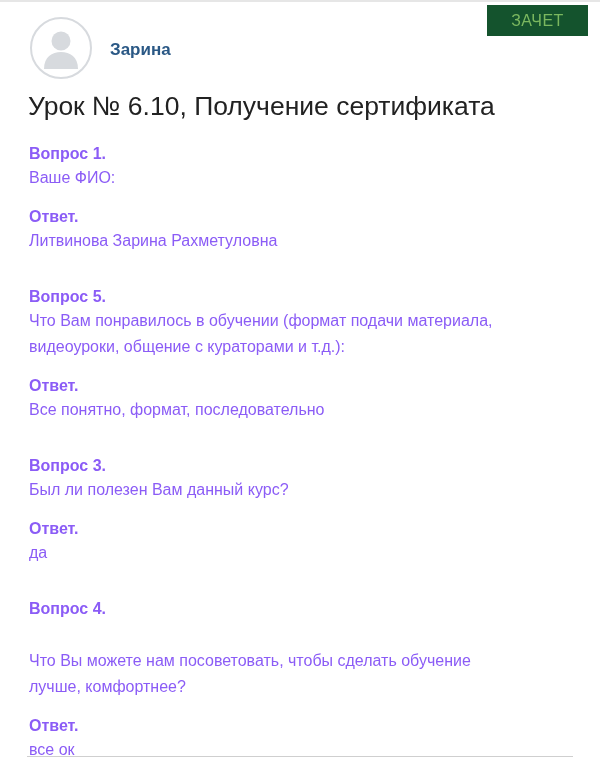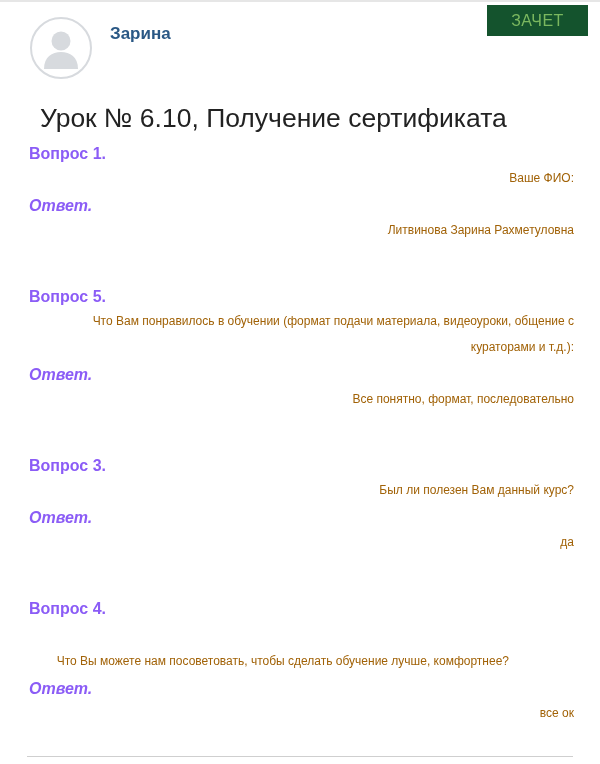--- a/index.html
+++ b/index.html
@@ -8,55 +8,55 @@
     font-family: "Liberation Sans", "DejaVu Sans", sans-serif; color: #222222;
   }
   .topline { position: absolute; left: 0; top: 0; width: 600px; height: 2px; background: #e6e6e6; }
   .avatar {
     position: absolute; left: 30px; top: 17px; width: 62px; height: 62px;
     border-radius: 50%; border: 2px solid #d7dade; box-sizing: border-box;
     background: #ffffff; overflow: hidden;
   }
   .avatar svg { display: block; }
   .username {
-    position: absolute; left: 110px; top: 24px; font-size: 17px; font-weight: bold;
+    position: absolute; left: 110px; top: 40px; font-size: 17px; font-weight: bold;
     color: #2a5885; cursor: pointer;
   }
   .badge {
     position: absolute; left: 487px; top: 5px; width: 101px; height: 31px;
     background: #14532d; color: #7bb85f; font-size: 16px; letter-spacing: 0.5px;
     display: flex; align-items: center; justify-content: center;
   }
   .title {
     position: absolute; left: 28px; top: 91px; font-size: 26.5px; color: #222222;
     white-space: nowrap; font-weight: normal;
   }
   .qa { position: absolute; left: 29px; width: 545px; }
   .q-label, .a-label { font-size: 16px; font-weight: bold; color: #8b5cf6; line-height: 22px; }
-  .q-text, .a-text { font-size: 12px; color: #a16207; line-height: 26px; text-align: right; }
-  .a-label { margin-top: 4px; font-style: italic; }
+  .q-text, .a-text { font-size: 16px; color: #8b5cf6; line-height: 26px; }
+  .a-label { margin-top: 15px; }
   .divider {
     position: absolute; left: 27px; top: 756px; width: 546px; height: 1px; background: #cfcfcf;
   }
 </style>
 </head>
 <body>
 
 <div class="topline"></div>
 
 <div class="avatar">
   <svg width="58" height="58" viewBox="0 0 58 58">
     <circle cx="29" cy="22" r="9.5" fill="#d7dade"></circle>
     <path d="M12 50 C12 38 20 33 29 33 C38 33 46 38 46 50 Z" fill="#d7dade"></path>
   </svg>
 </div>
 <div class="username">Зарина</div>
 <div class="badge">ЗАЧЕТ</div>
 
-<h1 class="title" style="margin:12px;">Урок № 6.10, Получение сертификата</h1>
+<h1 class="title" style="margin:0;">Урок № 6.10, Получение сертификата</h1>
 
 <div class="qa" style="top:143px;">
   <div class="q-label">Вопрос 1.</div>
   <div class="q-text">Ваше ФИО:</div>
   <div class="a-label">Ответ.</div>
   <div class="a-text">Литвинова Зарина Рахметуловна</div>
 </div>
 
 <div class="qa" style="top:286px;">
   <div class="q-label">Вопрос 5.</div>

